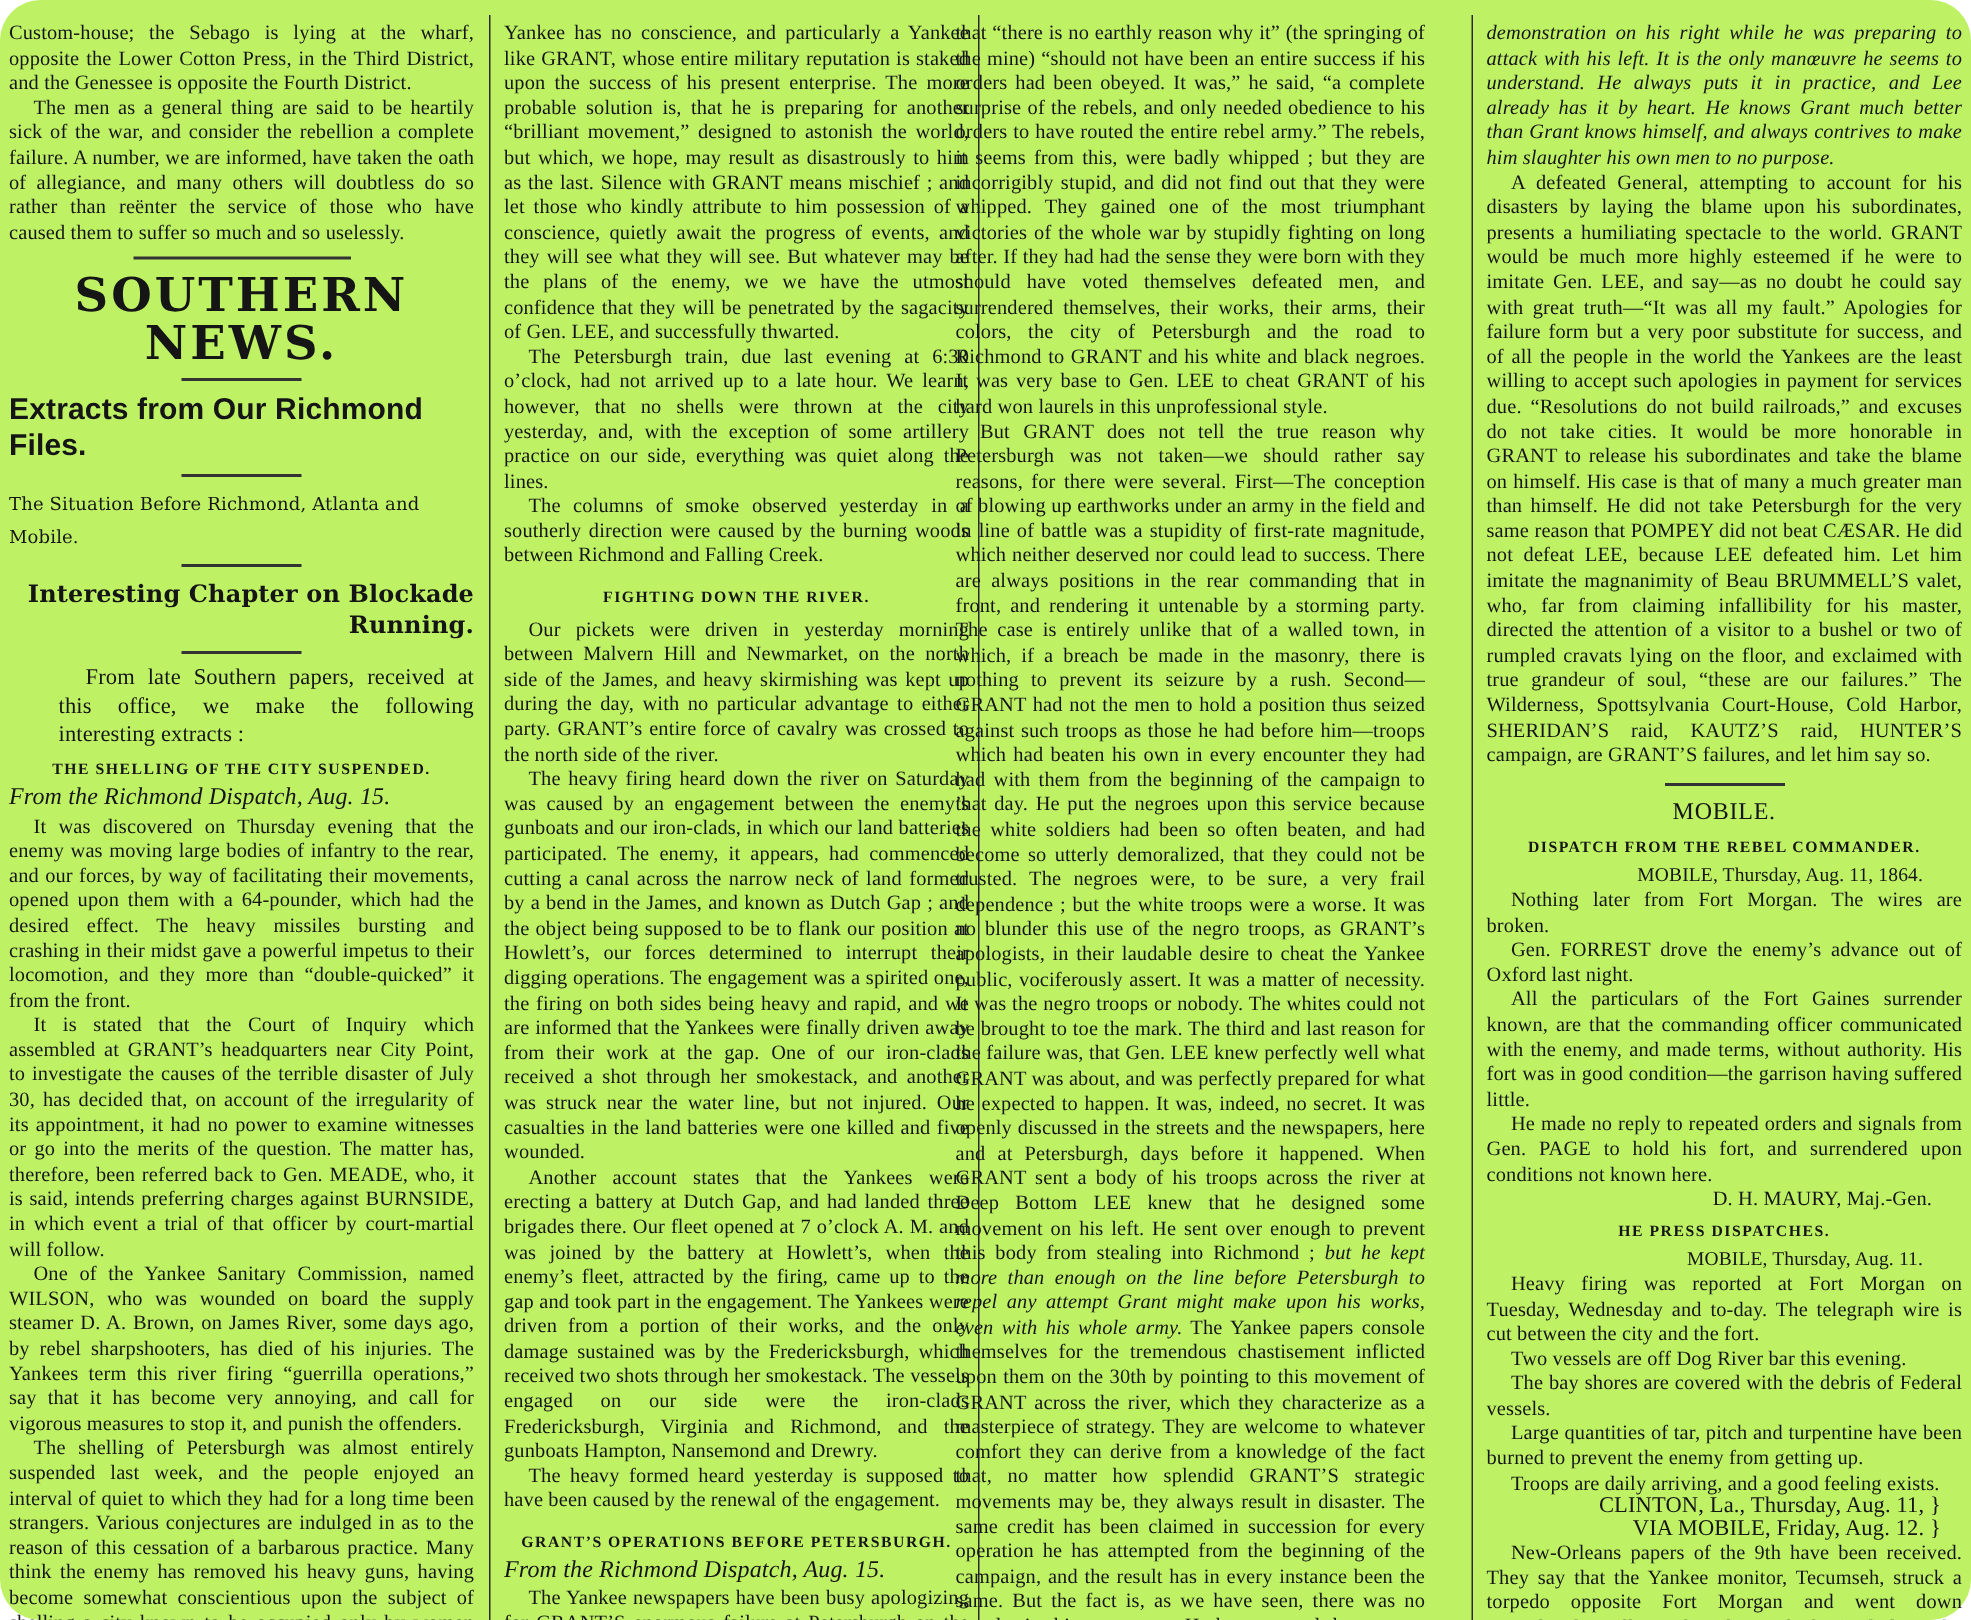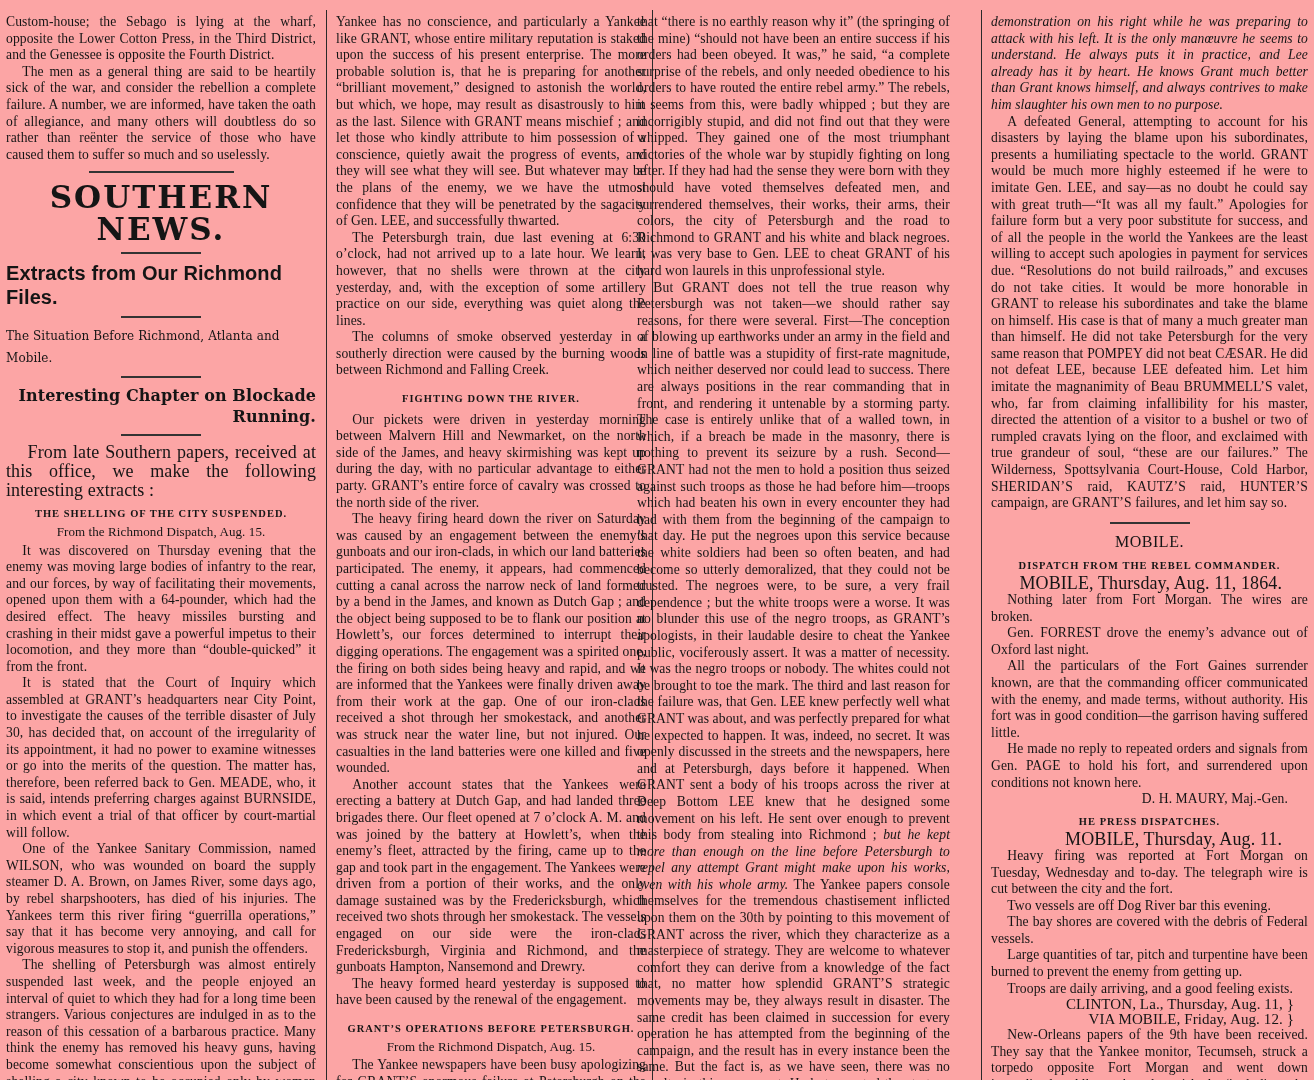--- a/index.html
+++ b/index.html
@@ -1,21 +1,21 @@
 <!DOCTYPE html>
 <html><head>
 <meta charset="utf-8">
 <style>
   html, body { margin: 0; padding: 0; background: #ffffff; }
   body {
     width: 1314px; height: 1080px; overflow: hidden; position: relative;
     font-family: "Liberation Serif", "DejaVu Serif", serif;
     color: #151515;
   }
-  .page { position: absolute; inset: 0; background: #fca5a5; }
+  .page { position: absolute; inset: 0; background: #bef264; border-radius: 27px; }
   .col {
     position: absolute; top: 0; bottom: 0;
     padding: 14px 6px 0 6px; box-sizing: border-box;
     font-size: 13.6px; line-height: 16.6px; text-align: justify;
     letter-spacing: 0.1px;
   }
   .col1 { left: 0; width: 322px; }
   .col2 { left: 330px; width: 322px; }
   .col3 { left: 631px; width: 325px; }
   .col4 { left: 985px; width: 329px; }
@@ -28,22 +28,22 @@
     text-align: center; font-weight: bold; font-size: 31px; line-height: 32px;
     letter-spacing: 2px; margin: 6px 0 2px 0; font-family: "DejaVu Serif", serif;
   }
   .h2 { text-align: left; font-weight: bold; font-size: 20px; line-height: 24px; margin: 4px 0; font-family: Liberation Sans, sans-serif; }
   .h3 { text-align: left; font-weight: normal; font-size: 12px; line-height: 22px; margin: 4px 0; font-family: "DejaVu Serif", serif; }
   .h3b { text-align: right; font-weight: bold; font-size: 16px; line-height: 21px; margin: 4px 0; font-family: "DejaVu Serif", serif; }
   .short-rule { width: 80px; height: 2px; background: #333; margin: 7px auto; }
   .long-rule { width: 145px; height: 2px; background: #333; margin: 8px auto; }
   .section { text-align: center; font-size: 16px; line-height: 20px; margin: 8px 0 2px 0; letter-spacing: 0.5px; }
   .subhead { text-align: center; font-size: 10.5px; font-weight: bold; letter-spacing: 1px; margin: 6px 0 1px 0; }
-  .source { text-align: center; font-size: 13px; margin: 0 0 2px 0; }
-  .dateline { text-align: right; padding-right: 26px; font-size: 18px; }
+  .source { font-style: italic; font-size: 16px; margin: 0 0 2px 0; }
+  .dateline { text-align: right; padding-right: 26px; font-size: 13px; }
   .signature { text-align: right; padding-right: 20px; }
   .dateline2 { text-align: right; padding-right: 14px; font-size: 15px; line-height: 15px; }
 </style>
 </head>
 <body>
 
 <div class="page">
   <div class="rule-v rv1"></div>
   <div class="rule-v rv2"></div>
   <div class="rule-v rv3"></div>
@@ -53,21 +53,21 @@
     <p>The men as a general thing are said to be heartily sick of the war, and consider the rebellion a complete failure. A number, we are informed, have taken the oath of allegiance, and many others will doubtless do so rather than reënter the service of those who have caused them to suffer so much and so uselessly.</p>
     <div class="long-rule"></div>
     <div class="mast">SOUTHERN NEWS.</div>
     <div class="short-rule"></div>
     <div class="h2">Extracts from Our Richmond Files.</div>
     <div class="short-rule"></div>
     <div class="h3">The Situation Before Richmond, Atlanta and Mobile.</div>
     <div class="short-rule"></div>
     <div class="h3b">Interesting Chapter on Blockade Running.</div>
     <div class="short-rule"></div>
-    <p style="font-size:18px;line-height:19px;">From late Southern papers, received at this office, we make the following interesting extracts :</p>
+    <p style="font-size:15px;line-height:19px;margin-left:33px;">From late Southern papers, received at this office, we make the following interesting extracts :</p>
     <div class="subhead">THE SHELLING OF THE CITY SUSPENDED.</div>
     <div class="source">From the Richmond Dispatch, Aug. 15.</div>
     <p>It was discovered on Thursday evening that the enemy was moving large bodies of infantry to the rear, and our forces, by way of facilitating their movements, opened upon them with a 64-pounder, which had the desired effect. The heavy missiles bursting and crashing in their midst gave a powerful impetus to their locomotion, and they more than “double-quicked” it from the front.</p>
     <p>It is stated that the Court of Inquiry which assembled at GRANT’s headquarters near City Point, to investigate the causes of the terrible disaster of July 30, has decided that, on account of the irregularity of its appointment, it had no power to examine witnesses or go into the merits of the question. The matter has, therefore, been referred back to Gen. MEADE, who, it is said, intends preferring charges against BURNSIDE, in which event a trial of that officer by court-martial will follow.</p>
     <p>One of the Yankee Sanitary Commission, named WILSON, who was wounded on board the supply steamer D. A. Brown, on James River, some days ago, by rebel sharpshooters, has died of his injuries. The Yankees term this river firing “guerrilla operations,” say that it has become very annoying, and call for vigorous measures to stop it, and punish the offenders.</p>
     <p>The shelling of Petersburgh was almost entirely suspended last week, and the people enjoyed an interval of quiet to which they had for a long time been strangers. Various conjectures are indulged in as to the reason of this cessation of a barbarous practice. Many think the enemy has removed his heavy guns, having become somewhat conscientious upon the subject of shelling a city known to be occupied only by women and children and aged, unarmed men. Hardly. A</p>
   </div>
 
   <div class="col col2">
     <p class="noindent">Yankee has no conscience, and particularly a Yankee like GRANT, whose entire military reputation is staked upon the success of his present enterprise. The more probable solution is, that he is preparing for another “brilliant movement,” designed to astonish the world, but which, we hope, may result as disastrously to him as the last. Silence with GRANT means mischief ; and let those who kindly attribute to him possession of a conscience, quietly await the progress of events, and they will see what they will see. But whatever may be the plans of the enemy, we we have the utmost confidence that they will be penetrated by the sagacity of Gen. LEE, and successfully thwarted.</p>

